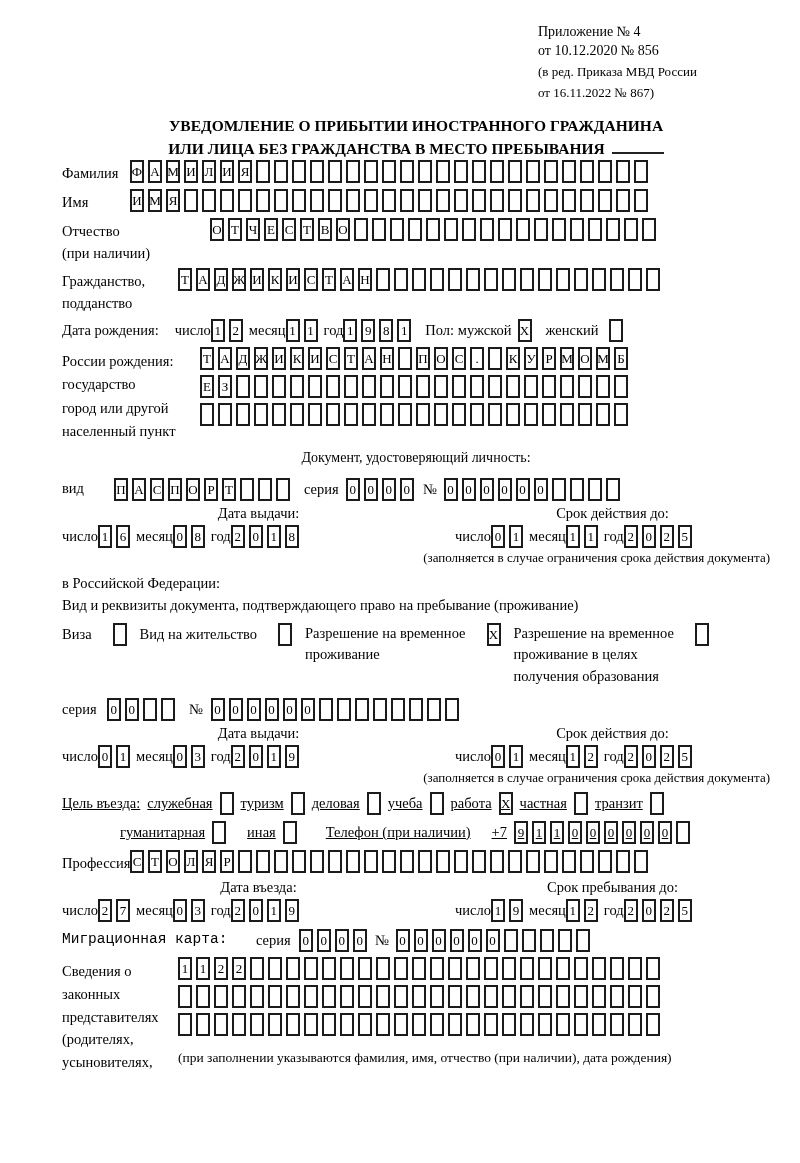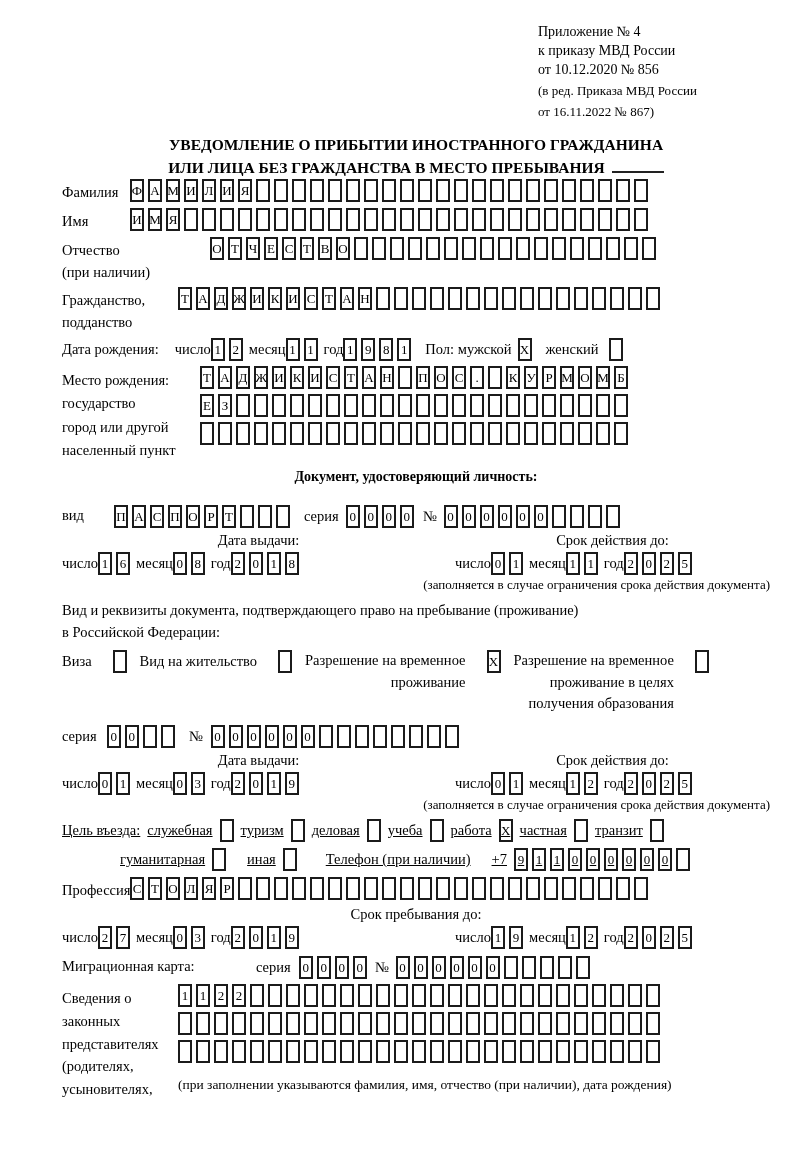--- a/index.html
+++ b/index.html
@@ -27,53 +27,52 @@
   .w138 { width:138px; } .w148 { width:148px; } .w170 { width:170px; }
 
   .boxes { display:flex; gap:4px; flex-wrap:nowrap; }
   .cell {
     flex:0 0 auto; width:14px; height:23px; border:2px solid #1b1b1b;
     display:flex; align-items:center; justify-content:center;
     font-size:13px; line-height:1; background:#fff;
   }
   .stack { display:flex; flex-direction:column; gap:5px; }
 
-  .doc-head { text-align:center; font-weight:bold; font-size:14px; margin:6px 0 20px 0; }
+  .doc-head { text-align:center; font-weight:normal; font-size:14px; margin:6px 0 12px 0; }
 
   .dg { display:flex; align-items:center; }
   .dg .dlbl { margin-left:6px; }
   .two-col { display:flex; }
   .col-l { width:393px; display:flex; }
   .col-r { flex:1; display:flex; }
   .hdr-l { width:393px; text-align:center; }
   .hdr-r { flex:1; text-align:center; }
   .note-r { text-align:right; font-size:13px; margin-top:2px; margin-bottom:6px; }
 
   .intro { line-height:1.55; margin-top:4px; }
 
   .permits { display:flex; align-items:flex-start; gap:13px; margin-top:6px; margin-bottom:10px; }
   .opt { display:flex; align-items:flex-start; gap:21px; }
-  .opt .opt-label { text-align:right; line-height:1.5; }
+  .opt .opt-label { text-align:left; line-height:1.5; }
   .opt .one { line-height:23px; }
 
   .purpose { display:flex; align-items:center; gap:7px; margin-bottom:6px; flex-wrap:nowrap;text-decoration:underline; }
   .indent58 { padding-left:58px; }
   .gap-l { margin-left:14px; }
 
-  .mig-gap { margin-right:24px; }
+  .mig-gap { margin-right:24px;font-family:Liberation Mono, monospace; }
   .bottom-note { font-size:13.5px; text-align:center; margin-left:116px; margin-top:2px; }
 </style>
 </head>
 <body>
 
 <div class="page">
 
   <div class="annex">
     <div>Приложение № 4</div>
-    <div>к приказу МВД России</div>
     <div>от 10.12.2020 № 856</div>
     <div class="sub">(в ред. Приказа МВД России</div>
     <div class="sub">от 16.11.2022 № 867)</div>
   </div>
 
 
   <div class="title">
     <div>УВЕДОМЛЕНИЕ О ПРИБЫТИИ ИНОСТРАННОГО ГРАЖДАНИНА</div>
     <div><span>ИЛИ ЛИЦА БЕЗ ГРАЖДАНСТВА В МЕСТО ПРЕБЫВАНИЯ</span><span class="blank-line"></span></div>
   </div>
@@ -245,21 +244,21 @@
         <span class="cell">X</span>
       </div>
     <span class="gap-l">женский</span>
     <div class="boxes" style="margin-left:10px;">
         <span class="cell"></span>
       </div>
   </div>
 
   <div class="row" style="margin-top:5px;">
     <div class="lbl w138" style="line-height:1.62;">
-      <div>Место рождения:</div>
+      <div>России рождения:</div>
       <div>государство</div>
       <div>город или другой</div>
       <div>населенный пункт</div>
     </div>
     <div class="stack">
       <div class="boxes">
           <span class="cell">Т</span>
           <span class="cell">А</span>
           <span class="cell">Д</span>
           <span class="cell">Ж</span>
@@ -421,22 +420,22 @@
             <span class="cell">0</span>
             <span class="cell">2</span>
             <span class="cell">5</span>
           </div>
       </div>
     </div>
   </div>
   <div class="note-r">(заполняется в случае ограничения срока действия документа)</div>
 
   <div class="intro">
+    <div>в Российской Федерации:</div>
     <div>Вид и реквизиты документа, подтверждающего право на пребывание (проживание)</div>
-    <div>в Российской Федерации:</div>
   </div>
 
   <div class="permits">
     <div class="opt">
       <span class="one">Виза</span>
       <div class="boxes">
           <span class="cell"></span>
         </div>
     </div>
     <div class="opt">
@@ -629,20 +628,21 @@
         <span class="cell"></span>
         <span class="cell"></span>
         <span class="cell"></span>
         <span class="cell"></span>
         <span class="cell"></span>
         <span class="cell"></span>
       </div>
   </div>
 
   <div class="two-col" style="margin-top:4px;">
+    <div class="hdr-l">Дата въезда:</div>
     <div class="hdr-r">Срок пребывания до:</div>
   </div>
   <div class="two-col" style="margin-top:3px; margin-bottom:7px;">
     <div class="col-l">
       <div class="dg">
         <span>число</span>
         <div class="boxes">
             <span class="cell">2</span>
             <span class="cell">7</span>
           </div>

